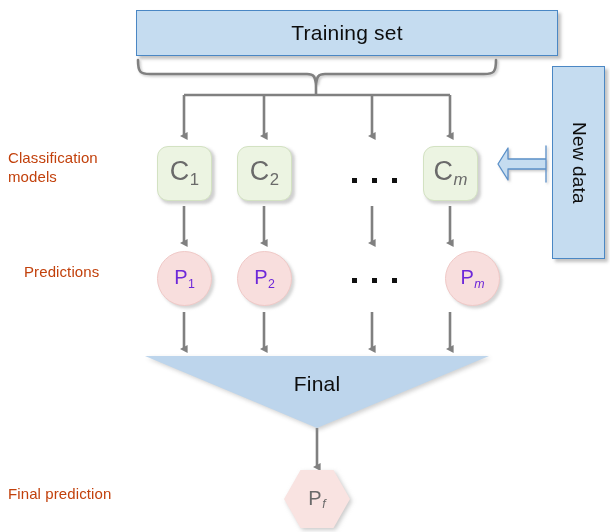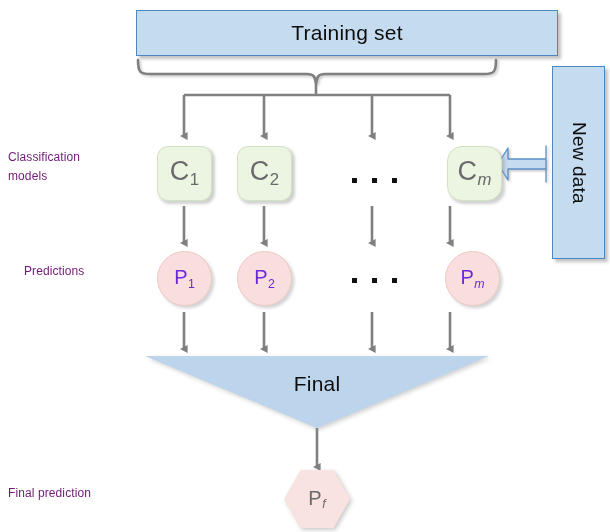--- a/index.html
+++ b/index.html
@@ -18,23 +18,23 @@
   #canvas {
     position: absolute;
     left: 0; top: 0;
     width: 610px;
     height: 532px;
   }
   .abs { position: absolute; }
 
   
   .row-label {
-    font-size: 12px;
+    font-size: 15px;
     line-height: 19px;
-    color: #701a75;
+    color: #c2410c;
     letter-spacing: 0.1px;
     white-space: pre-line;
   }
 
   
   .training-box {
     left: 136px;
     top: 10px;
     width: 422px;
     height: 46px;
@@ -236,21 +236,21 @@
 
 <div class="abs row-label" style="left:8px; top:148px; width:125px;">Classification
 models</div>
 
 <div class="abs model-box" style="left:157px; top:146px;">
   <span class="glyph"><span>C</span><span class="sub">1</span></span>
 </div>
 <div class="abs model-box" style="left:237px; top:146px;">
   <span class="glyph"><span>C</span><span class="sub">2</span></span>
 </div>
-<div class="abs model-box" style="left:447px; top:146px;border-radius:15px;">
+<div class="abs model-box" style="left:423px; top:146px;">
   <span class="glyph"><span>C</span><span class="sub ital">m</span></span>
 </div>
 
 <div class="abs dots" style="left:352px; top:178px;">
   <span></span>
   <span></span>
   <span></span>
 </div>
 
 <div class="abs row-label" style="left:8px; top:262px; width:130px;margin-left:16px;">Predictions</div>

